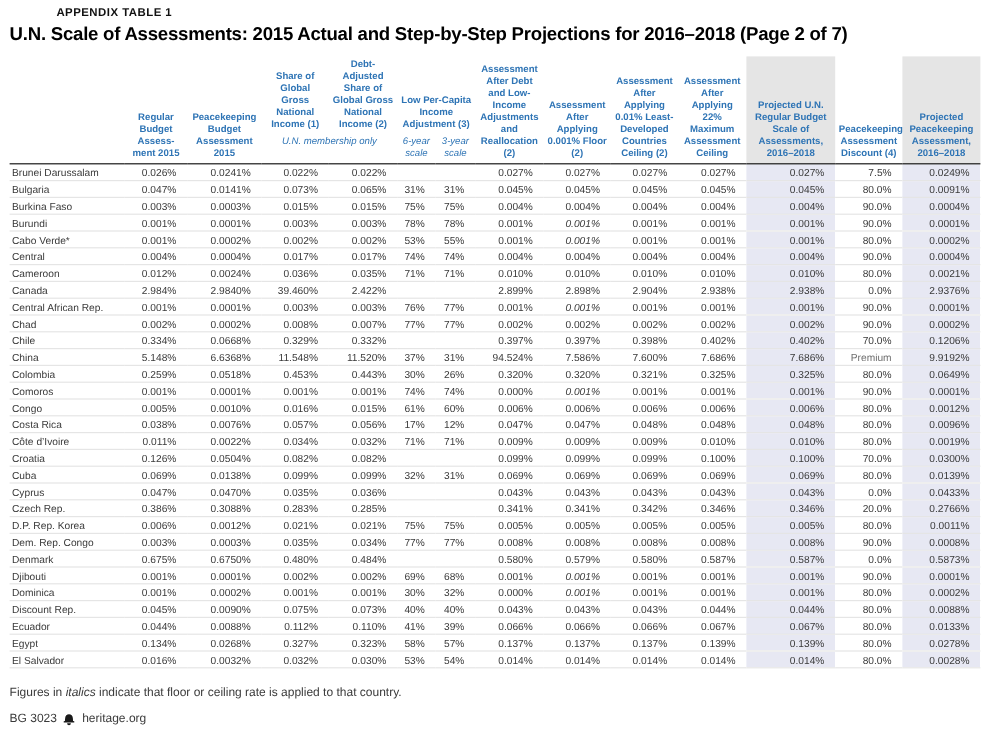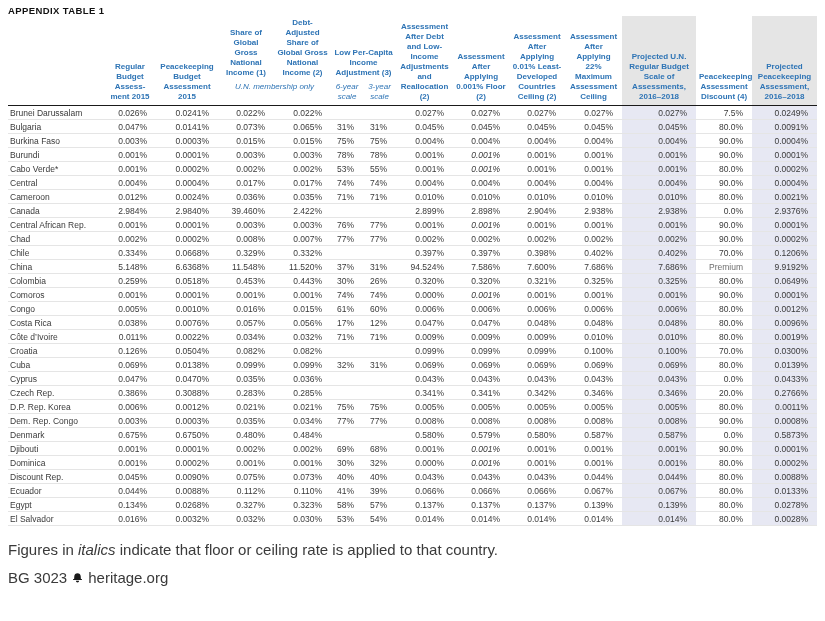--- a/index.html
+++ b/index.html
@@ -7,20 +7,21 @@
   body {
     width: 825px; height: 621px; overflow: hidden;
     background: #ffffff; color: #3a3a3a;
     font-family: "Liberation Sans", sans-serif;
   }
   .page { padding: 5px 8px 0 8px; }
 
   .appendix-label {
     font-size: 9.5px; font-weight: bold; color: #111;
     letter-spacing: 0.4px;
+    margin-left: 39px;
   }
   .page-title {
     font-size: 15.5px; font-weight: bold; color: #000;
     letter-spacing: -0.2px; margin: 4px 0 9px 0;
   }
 
   table.assessments {
     border-collapse: collapse; table-layout: fixed;
     width: 809px; font-size: 8.5px;
   }
@@ -47,34 +48,35 @@
   tbody td {
     border-bottom: 1px solid #e5e5e5;
     padding: 1.5px 3px; height: 13px; white-space: nowrap; overflow: hidden;
   }
   tbody td.country { text-align: left; padding-left: 2px; color: #3a3a3a; }
   tbody td.num { text-align: right; padding-right: 9px; }
   tbody td.hl { background: #e7e8f3; }
   tbody td.ital { font-style: italic; }
   tbody td.muted { color: #6e6e6e; }
 
-  .footnotes { margin-top: 15px; font-size: 15px; color: #3a3a3a; }
+  .footnotes { margin-top: 15px; font-size: 10px; color: #3a3a3a; }
   .footnote-line1 { margin-bottom: 11px; }
   .footnote-row { display: flex; justify-content: space-between; align-items: flex-end; }
   .footer-right { display: flex; align-items: center; gap: 5px; color: #3a3a3a; }
   .bell-icon { display: inline-block; width: 11px; height: 10px; }
   .bell-icon svg { display: block; width: 11px; height: 10px; fill: #1a1a1a; }
   .ital-word { font-style: italic; }
 </style>
 </head>
 <body>
 
 <div class="page">
 
   <div class="appendix-label">APPENDIX TABLE 1</div>
+  <div class="page-title">U.N. Scale of Assessments: 2015 Actual and Step-by-Step Projections for 2016–2018 (Page 2 of 7)</div>
 
   <table class="assessments">
     <colgroup>
       <col class="c-country">
         <col class="c-reg">
         <col class="c-pk">
         <col class="c-share">
         <col class="c-debt">
       <col class="c-6yr">
         <col class="c-3yr">

